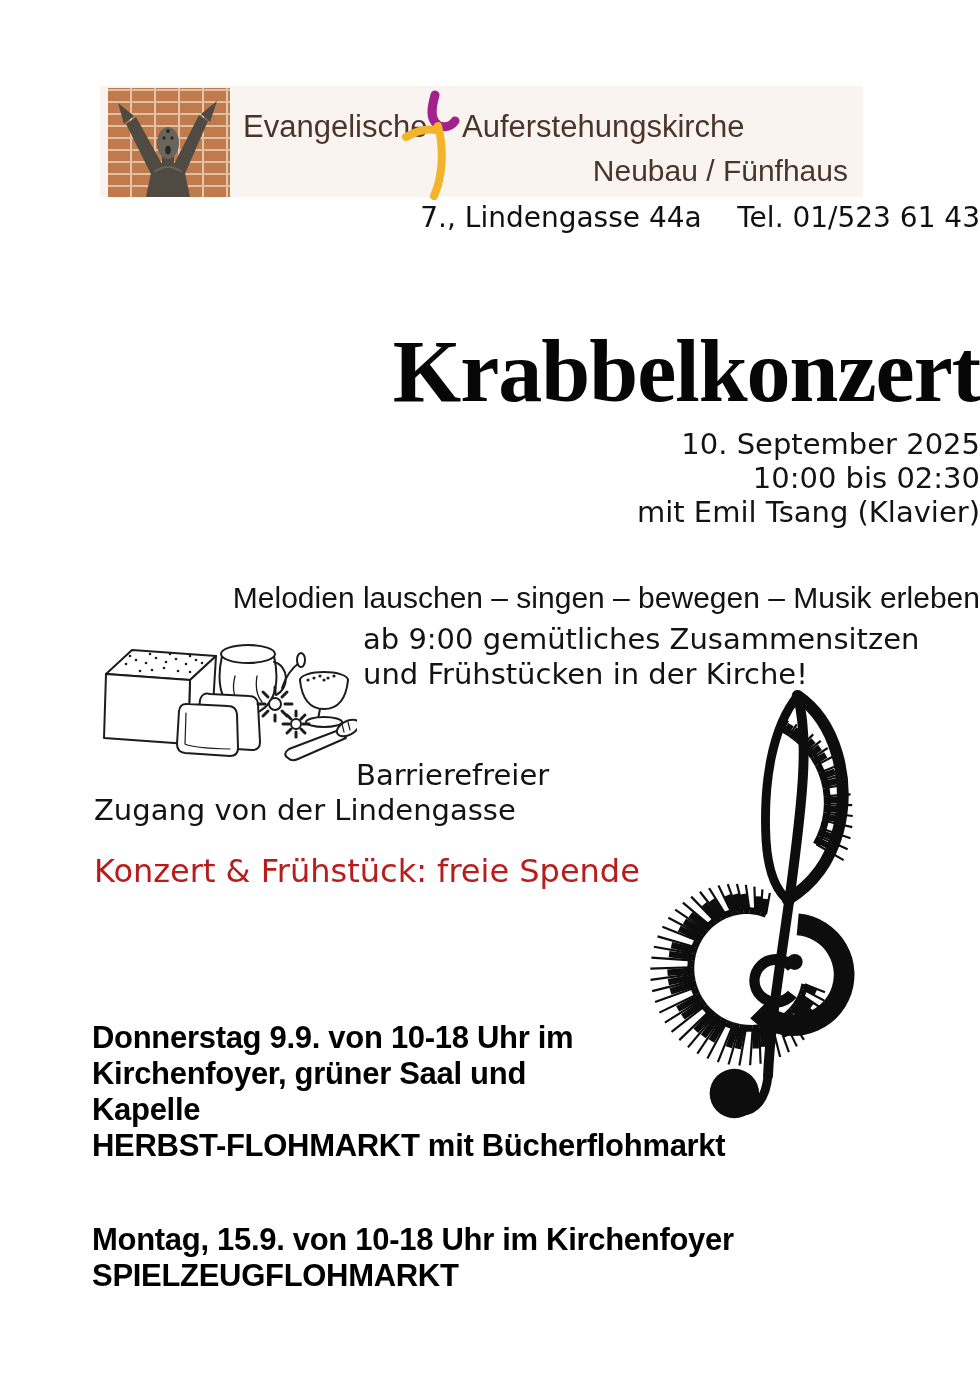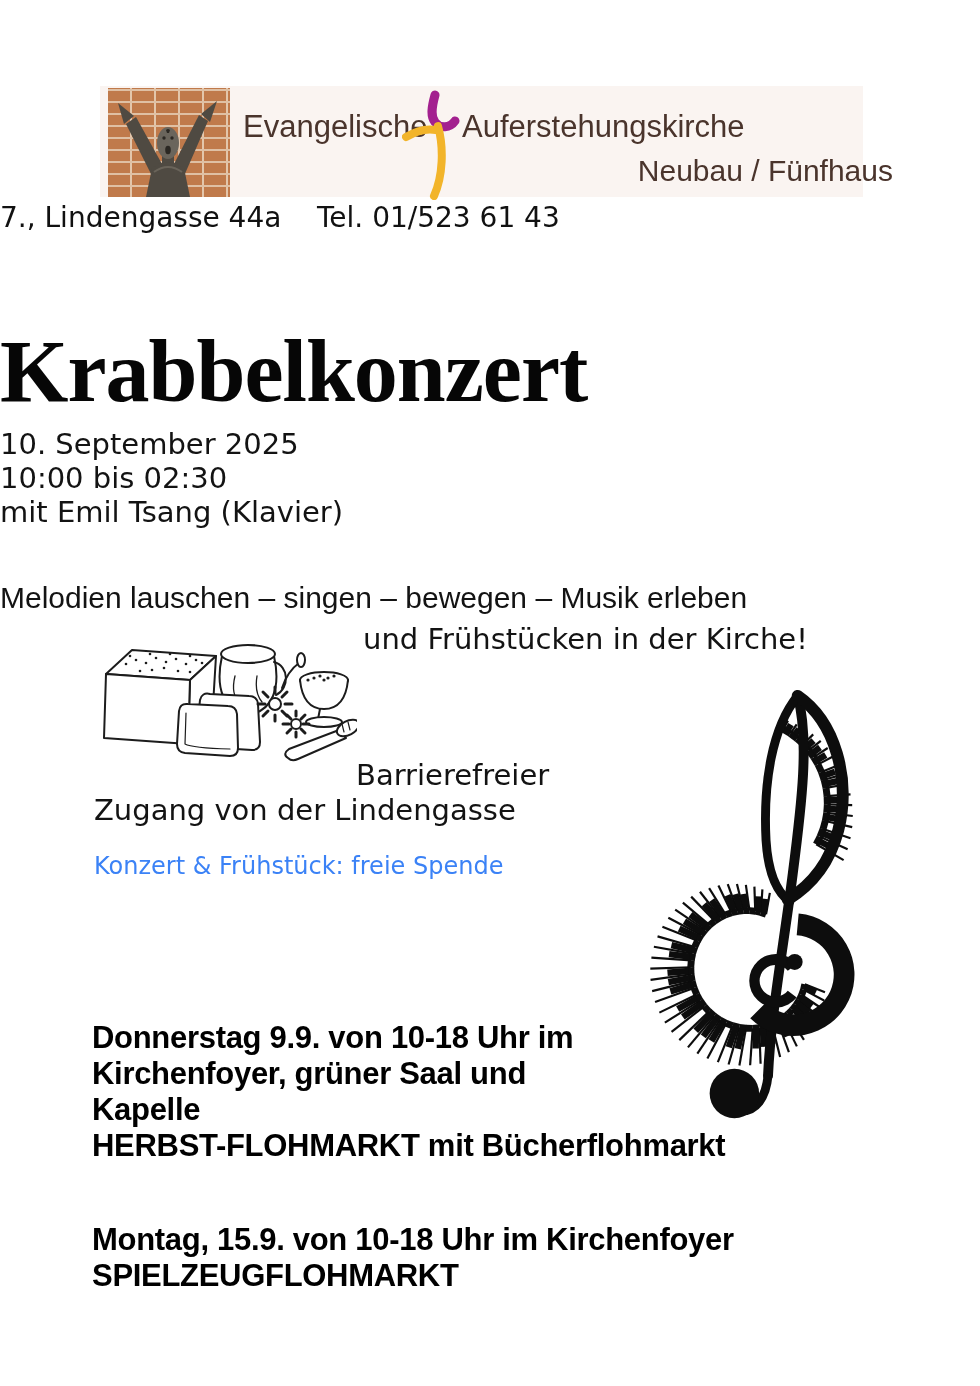--- a/index.html
+++ b/index.html
@@ -1,48 +1,48 @@
 <!DOCTYPE html>
 <html><head>
 <meta charset="utf-8">
 <style>
   html,body{margin:0;padding:0;background:#ffffff;}
   .page{position:relative;width:980px;height:1386px;background:#ffffff;overflow:hidden;
         font-family:"DejaVu Sans",sans-serif;color:#151515;}
   .abs{position:absolute;}
-  .centered{left:0;width:980px;text-align:left;}
+  .centered{left:0;width:980px;text-align:right;}
 
   
   .strip{left:100px;top:86px;width:763px;height:111px;background:#faf4f1;}
   .logo{left:108px;top:88px;width:122px;height:109px;
         background-color:#c07a4b;
         background-image:
           repeating-linear-gradient(0deg, rgba(0,0,0,0) 0 10px, #dfc0a4 10px 12px),
           repeating-linear-gradient(90deg, rgba(0,0,0,0) 0 22px, #e3c6ab 22px 24px);}
   .logo svg{position:absolute;left:0;top:0;}
   .orgword{font-family:"Liberation Sans",sans-serif;font-size:31px;color:#4a342c;white-space:nowrap;}
   .org-left{left:243px;top:109px;}
   .org-right{left:462px;top:109px;}
   .org-line2{left:0px;top:154px;width:848px;text-align:right;font-family:"Liberation Sans",sans-serif;
-             font-size:30px;color:#4a342c;margin-left:45px;}
+             font-size:30px;color:#4a342c;}
   .cross{left:402px;top:90px;}
   .address{top:201px;font-size:28px;color:#111;white-space:pre;}
 
   
   .title{top:328px;font-family:"Liberation Serif",serif;font-weight:bold;font-size:88px;
          letter-spacing:-1px;color:#060606;line-height:1;}
   .dateblock{top:427px;font-size:29px;line-height:34px;color:#131313;}
   .tagline{top:549px;font-family:"Liberation Sans",sans-serif;font-size:30px;color:#131313;margin-top:32px;}
 
   .breakfast{left:92px;top:616px;}
   .morning{left:363px;top:622px;font-size:29px;line-height:35px;color:#131313;white-space:nowrap;}
 
   .access1{left:356px;top:758px;font-size:29px;color:#131313;}
   .access2{left:94px;top:793px;font-size:29px;color:#131313;}
-  .donation{left:94px;top:852px;font-size:24px;color:#3b82f6;text-align:right;}
+  .donation{left:94px;top:852px;font-size:32px;color:#b91c1c;text-align:right;}
 
   .clef{left:645px;top:686px;}
 
   .boldblock{font-family:"Liberation Sans",sans-serif;font-weight:bold;font-size:31px;
              line-height:36px;letter-spacing:-0.3px;color:#000;white-space:nowrap;}
   .herbst{left:92px;top:1020px;}
   .spielzeug{left:92px;top:1222px;}
 </style>
 </head>
 <body>
@@ -155,20 +155,21 @@
           <circle cx="228" cy="60" r="1.6"></circle>
           <circle cx="236" cy="62" r="1.6"></circle>
         <circle cx="242" cy="60" r="1.6"></circle>
           <circle cx="232" cy="64" r="1.6"></circle>
           <circle cx="216" cy="64" r="1.6"></circle>
       </g>
     </svg>
   </div>
 
   <div class="abs morning">
+    <div>ab 9:00 gemütliches Zusammensitzen</div>
     <div>und Frühstücken in der Kirche!</div>
   </div>
 
   <div class="abs access1">Barrierefreier</div>
   <div class="abs access2">Zugang von der Lindengasse</div>
   <div class="abs donation">Konzert &amp; Frühstück: freie Spende</div>
 
   <div class="abs clef">
     <svg id="clef-svg" width="248" height="455" viewBox="0 0 250 460">
       <g id="clef-keys">

